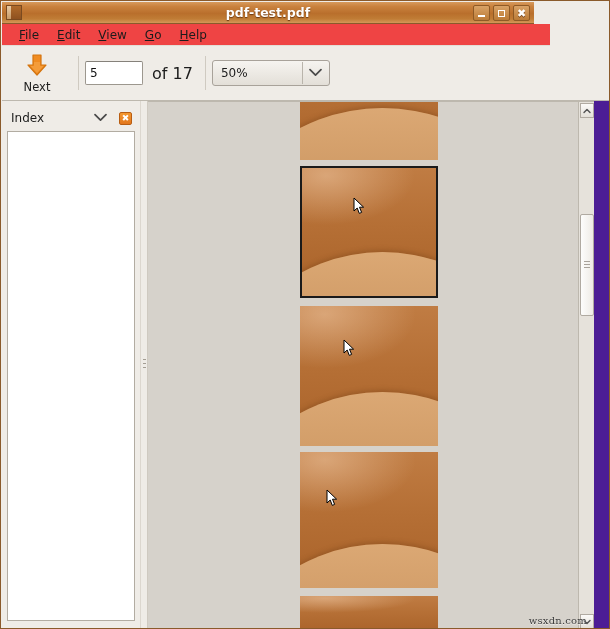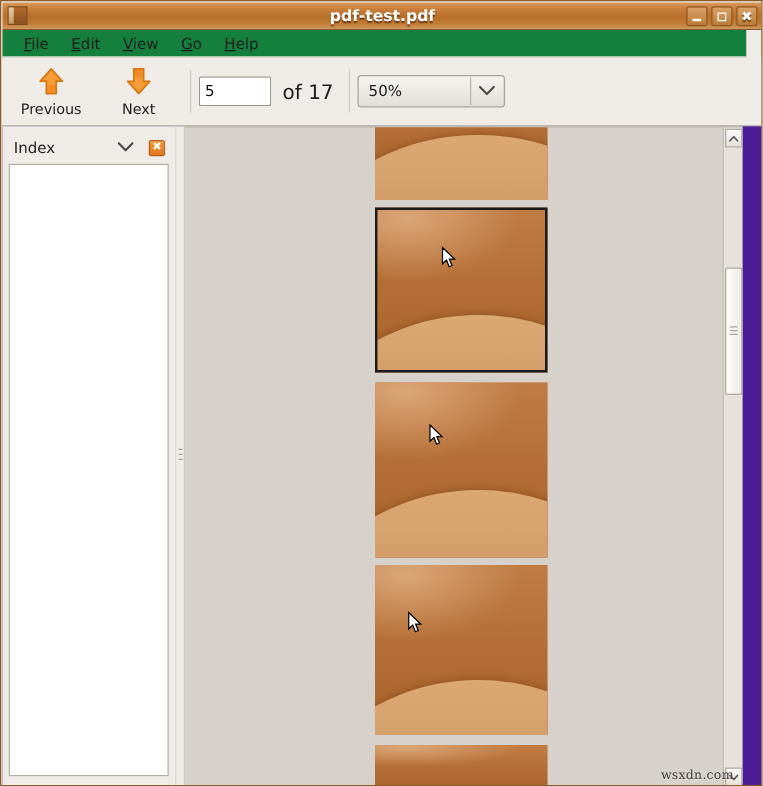--- a/index.html
+++ b/index.html
@@ -22,21 +22,21 @@
     box-sizing: border-box;
     border: 1px solid #8a5a2b;
     background: #efece7;
     overflow: hidden;
   }
 
   
   .titlebar {
     position: absolute;
     left: 1px; top: 1px;
-    width: 608px; height: 22px;
+    width: 532px; height: 22px;
     box-sizing: border-box;
     background: linear-gradient(to bottom,
         #d79a5d 0%, #c9813d 22%, #b96f2c 55%, #c07c35 80%, #d49758 100%);
     border-bottom: 1px solid #8a5a2b;
     display: flex;
     align-items: center;
   }
   .title-icon {
     width: 16px; height: 15px;
     margin-left: 4px;
@@ -82,22 +82,22 @@
     text-shadow: 0 1px 0 rgba(90,45,10,0.8);
   }
   .glyph-min { width:7px; height:2px; background:#fff; margin-top:5px; }
   .glyph-max { width:7px; height:7px; border:1.5px solid #fff; box-sizing:border-box; }
   .glyph-close { font-weight: bold; font-size: 11px; font-family:"DejaVu Sans", sans-serif; }
 
   
   .menubar {
     position: absolute;
     left: 1px; top: 23px;
-    width: 595px; height: 22px;
-    background: #15803d;
+    width: 548px; height: 22px;
+    background: #ef4444;
     display: flex;
     align-items: center;
     padding-left: 8px;
     box-sizing: border-box;
     border-bottom: 1px solid #e2ded6;
   }
   .menu-item {
     padding: 2px 9px;
     font-size: 12px;
     color: #1c1c1c;
@@ -386,29 +386,20 @@
     </div>
     <div class="menu-item">
       <u>G</u><span>o</span>
     </div>
     <div class="menu-item">
       <u>H</u><span>elp</span>
     </div>
   </div>
 
   <div class="toolbar">
-    <div class="tb-button" style="margin-left:4px;">
-      <div class="arrow-ico">
-        <svg width="24" height="24" viewBox="0 0 24 24">
-          <path d="M12 2 L21 12 L16 12 L16 22 L8 22 L8 12 L3 12 Z" fill="#f08c22" stroke="#d4740f" stroke-width="1.2" stroke-linejoin="round"></path>
-          <path d="M12 4 L18.5 11 L15 11 L15 15 L9 15 L9 11 L5.5 11 Z" fill="#f7a94f" opacity="0.55"></path>
-        </svg>
-      </div>
-      <div class="lbl">Previous</div>
-    </div>
 
     <div class="tb-button">
       <div class="arrow-ico">
         <svg width="24" height="24" viewBox="0 0 24 24">
           <path d="M12 22 L3 12 L8 12 L8 2 L16 2 L16 12 L21 12 Z" fill="#f08c22" stroke="#d4740f" stroke-width="1.2" stroke-linejoin="round"></path>
           <path d="M12 20 L5.5 13 L9 13 L9 9 L15 9 L15 13 L18.5 13 Z" fill="#f7a94f" opacity="0.55"></path>
         </svg>
       </div>
       <div class="lbl">Next</div>
     </div>

